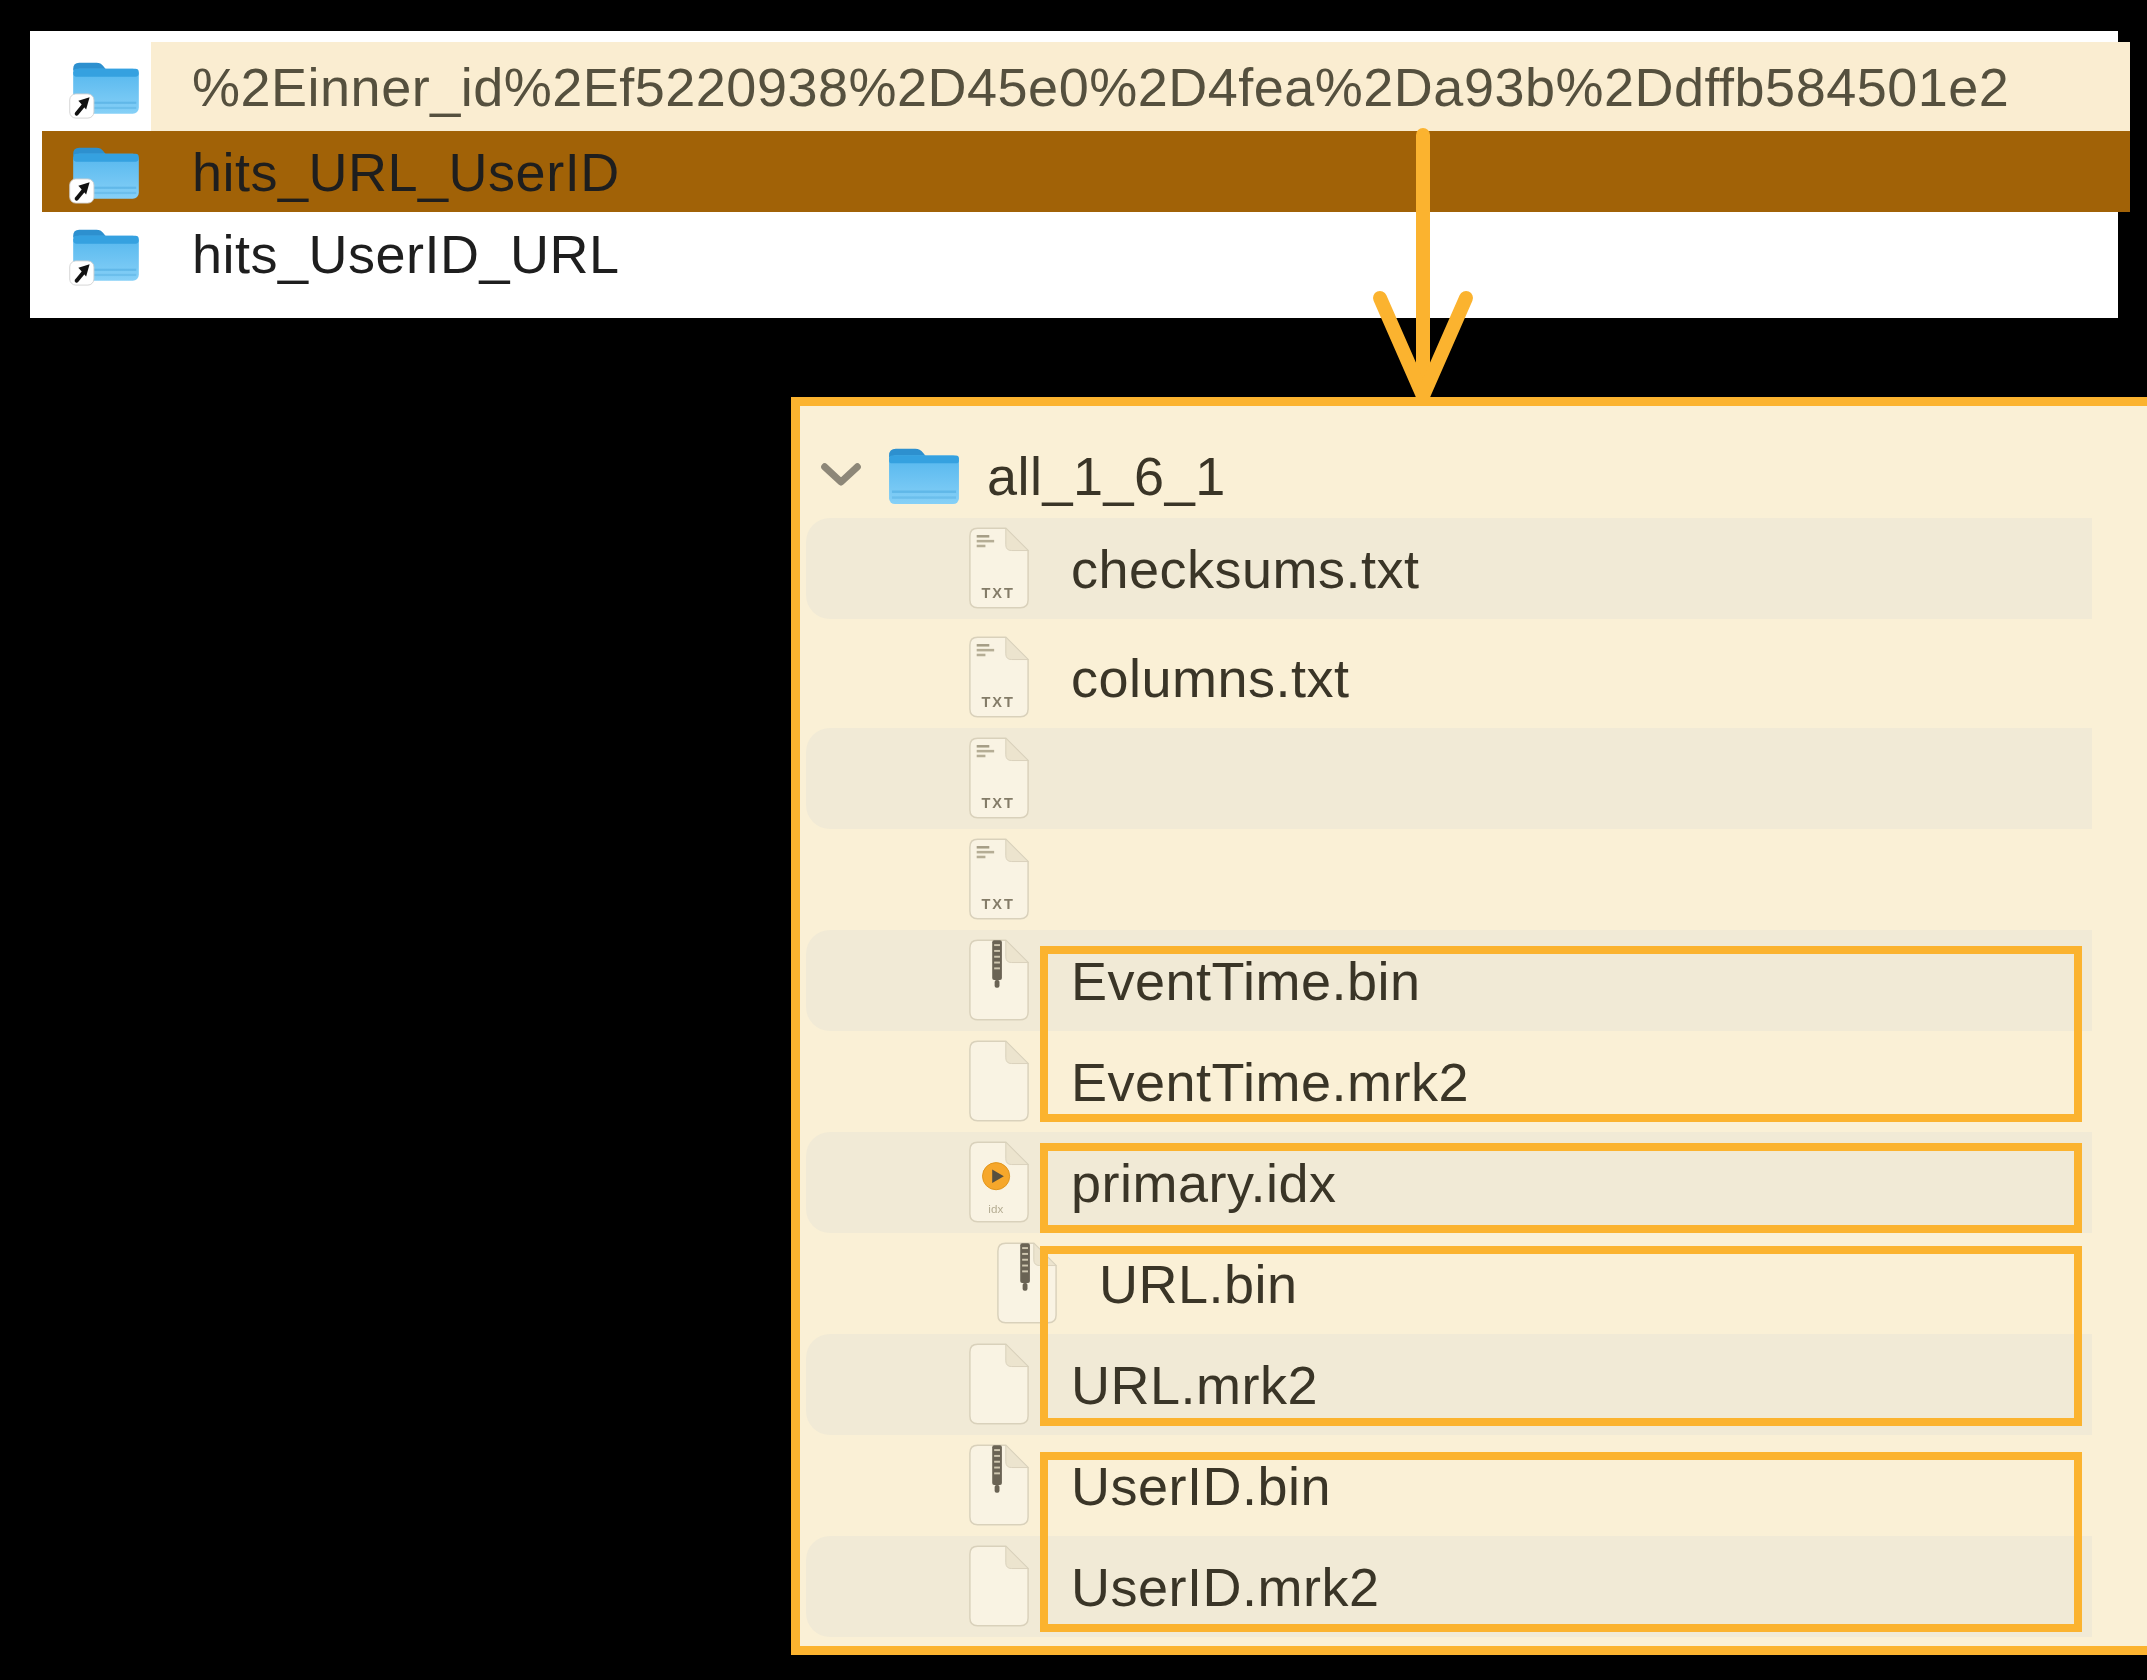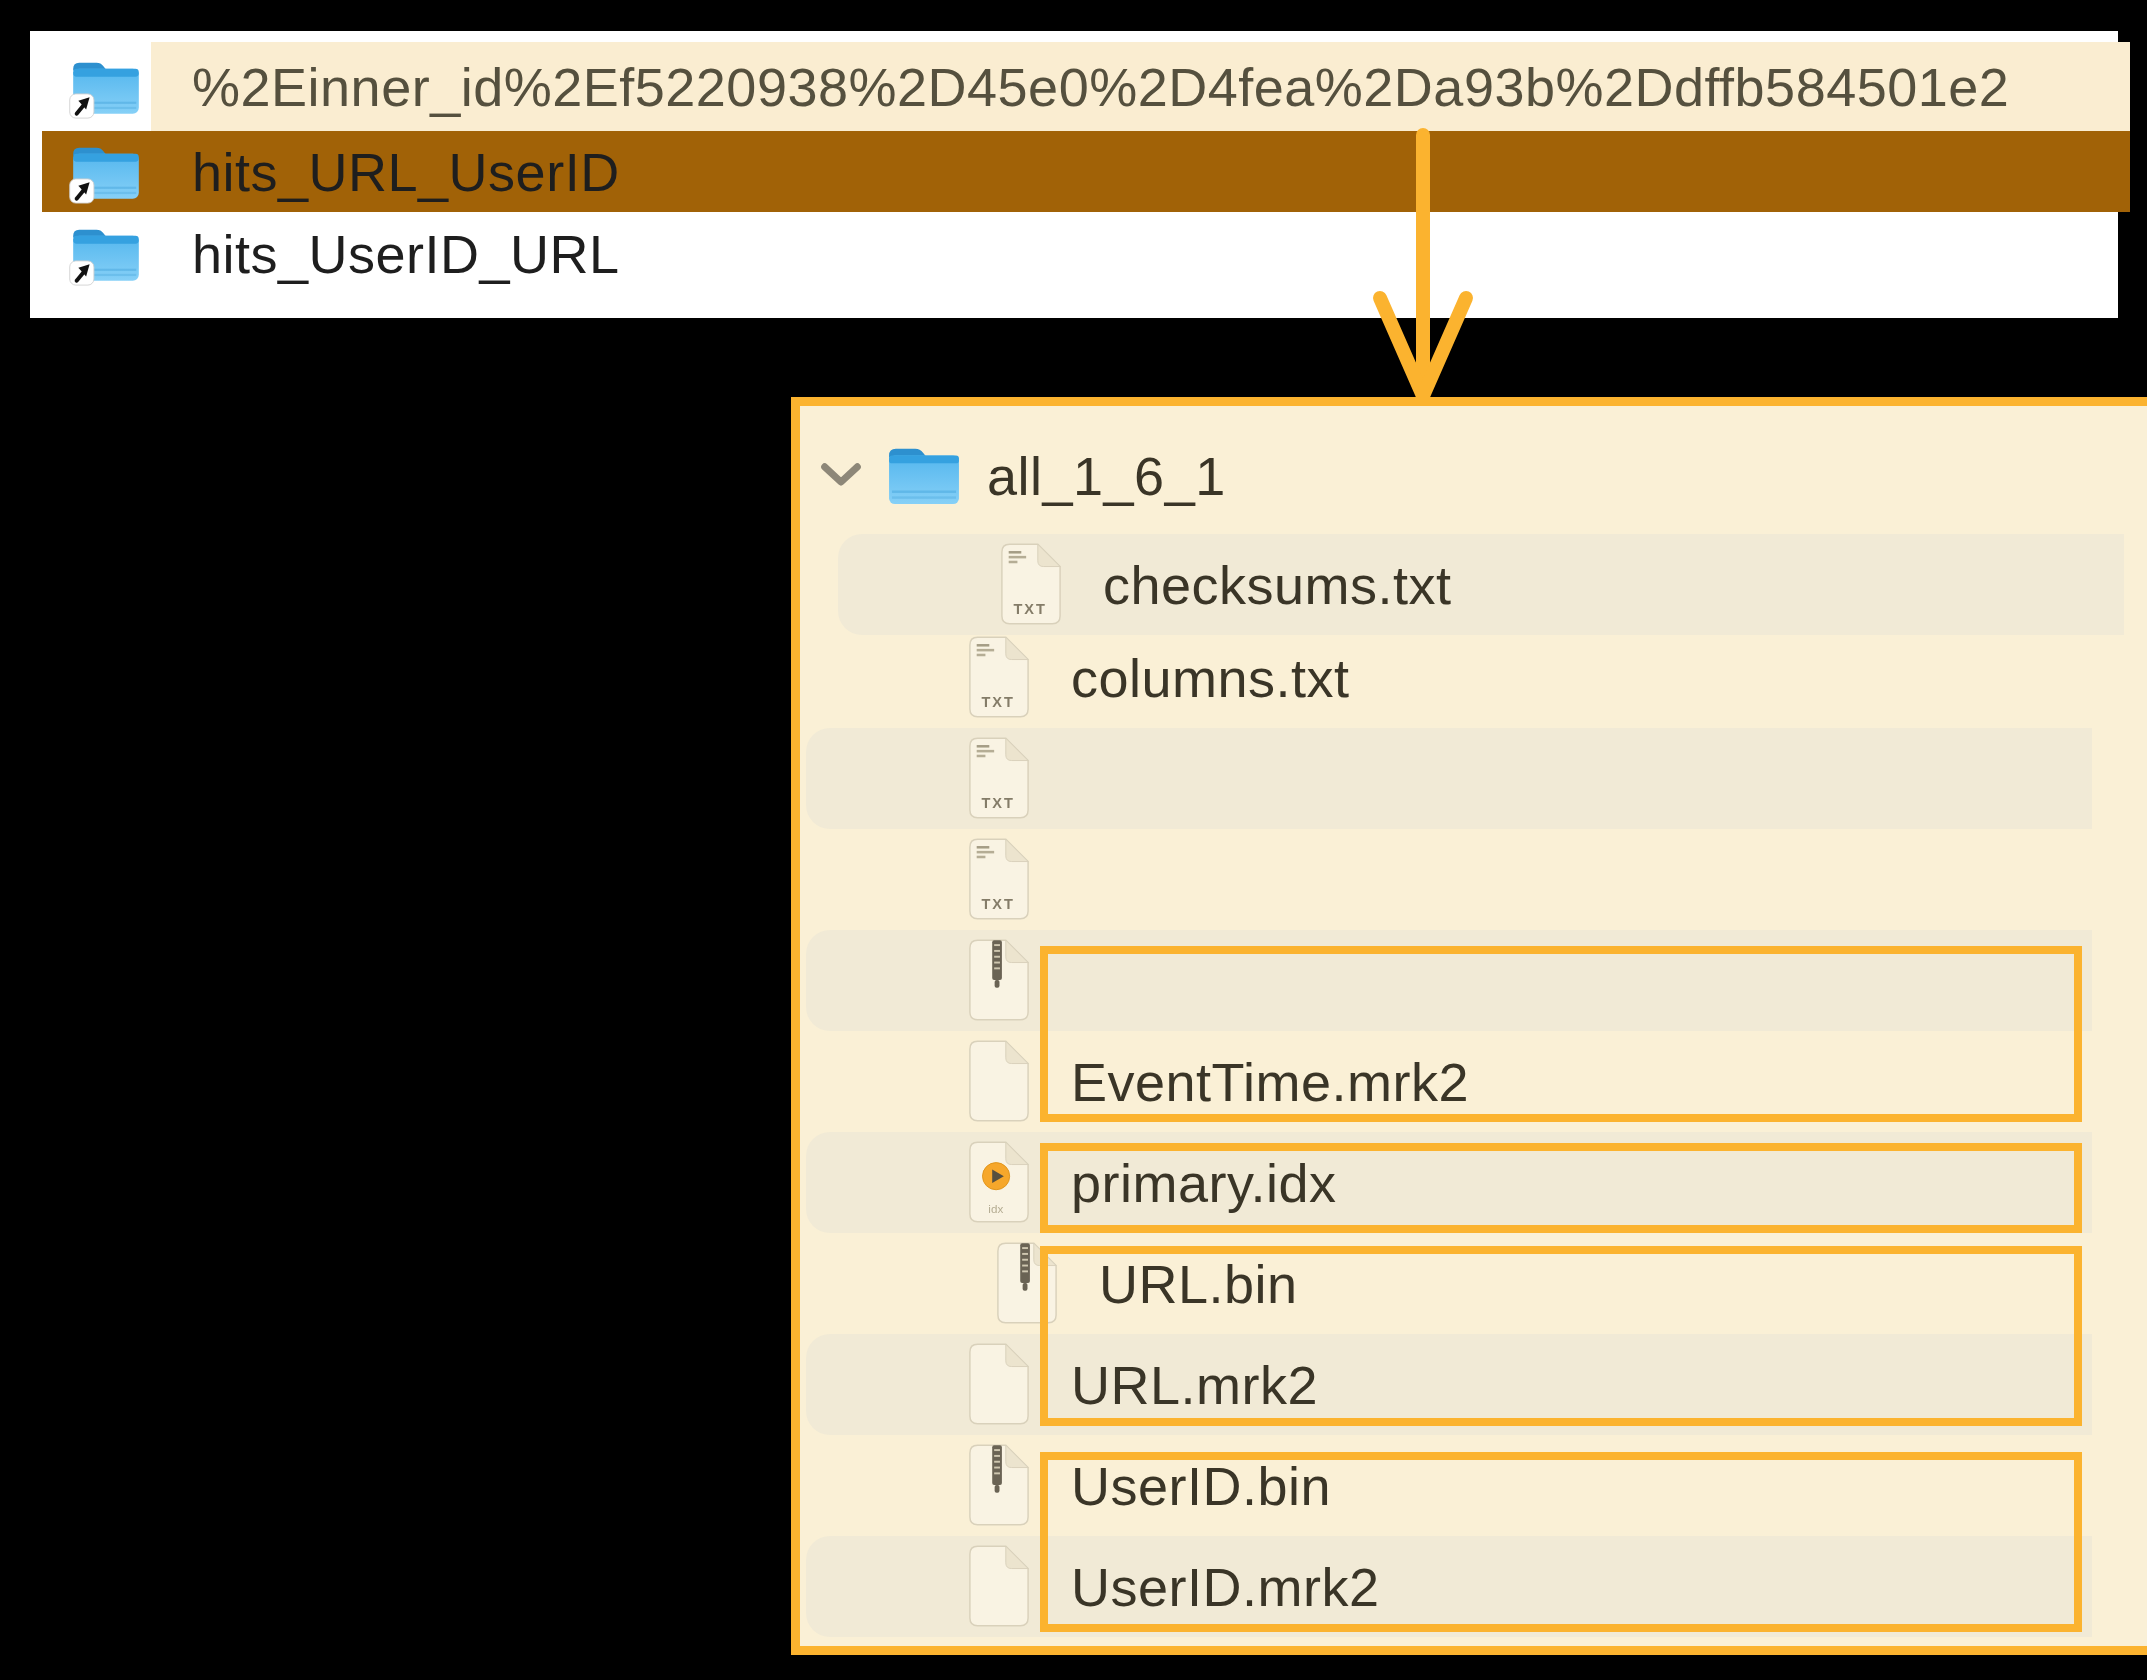--- a/index.html
+++ b/index.html
@@ -149,21 +149,21 @@
     <div class="d-row" style="top:19px;">
       <svg class="d-chevron">
           <use href="#sym-chevron"></use>
         </svg>
       <svg class="d-folder">
           <use href="#sym-folder"></use>
         </svg>
       <span class="d-label root">all_1_6_1</span>
     </div>
 
-    <div class="d-row" style="top:128px;margin-left:32px;">
+    <div class="d-row" style="top:112px;">
       <div class="d-stripe"></div>
       <svg class="d-ficon">
           <use href="#sym-txt"></use>
         </svg>
       <span class="d-label">checksums.txt</span>
     </div>
 
     <div class="d-row" style="top:221px;">
       <svg class="d-ficon">
           <use href="#sym-txt"></use>
@@ -182,20 +182,21 @@
       <svg class="d-ficon">
           <use href="#sym-txt"></use>
         </svg>
     </div>
 
     <div class="d-row" style="top:524px;">
       <div class="d-stripe"></div>
       <svg class="d-ficon">
           <use href="#sym-bin"></use>
         </svg>
+      <span class="d-label">EventTime.bin</span>
     </div>
 
     <div class="d-row" style="top:625px;">
       <svg class="d-ficon">
           <use href="#sym-mrk"></use>
         </svg>
       <span class="d-label">EventTime.mrk2</span>
     </div>
 
     <div class="d-row" style="top:726px;">

